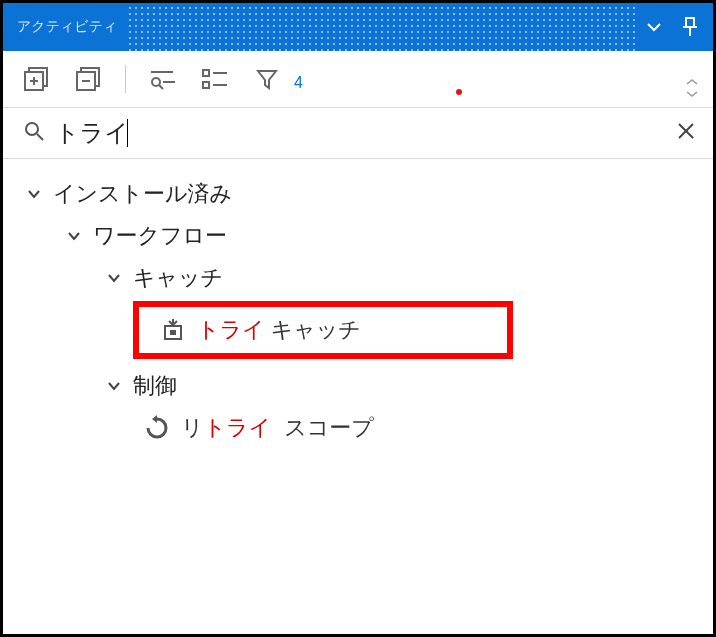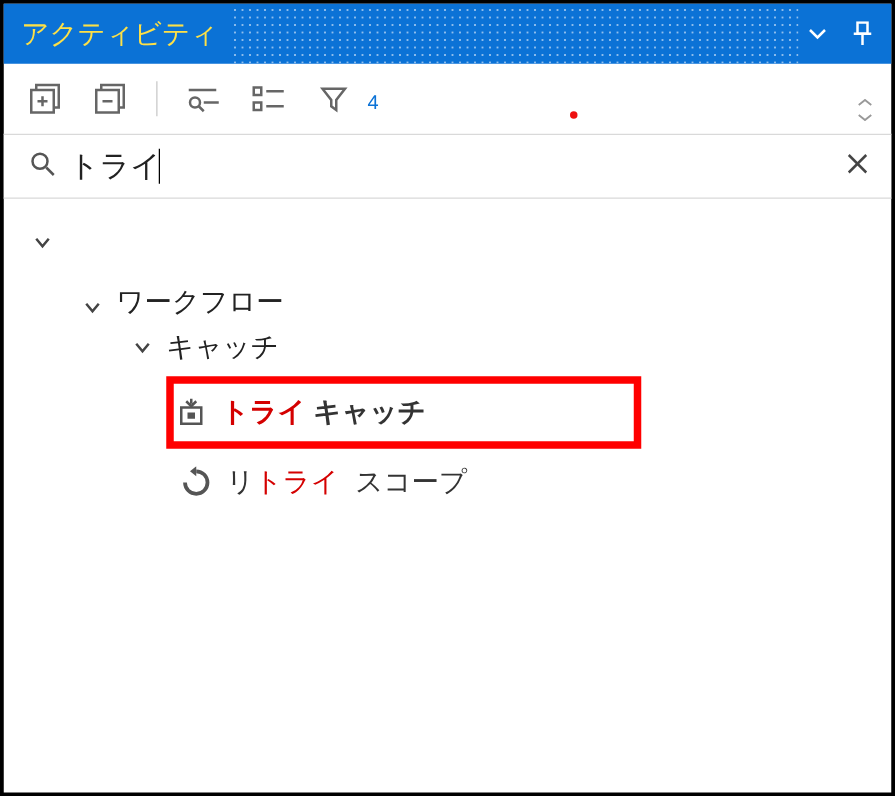--- a/index.html
+++ b/index.html
@@ -19,22 +19,22 @@
   .panel-header {
     background: #0a6ed1;
     background: #0b72d6;
     height: 48px;
     display: flex;
     align-items: center;
     padding: 0 14px;
     color: #fff;
   }
   .panel-title {
-    font-size: 22px;
-    color: #fde047;
+    font-size: 14px;
+    color: #e5e5e5;
     flex: 0 0 auto;
   }
   .dots-area {
     flex: 1 1 auto;
     height: 48px;
     margin-left: 10px;
     margin-right: 6px;
     background-image: radial-gradient(rgba(255,255,255,0.55) 1px, transparent 1px);
     background-size: 6px 6px;
     background-position: 0 14px;
@@ -118,36 +118,36 @@
     align-items:center;
     height: 42px;
   }
   .chev {
     width:22px; height:22px;
     display:flex; align-items:center; justify-content:center;
     margin-right:8px;
     color:#444;
   }
   .ind-1 { padding-left: 0px; }
-  .ind-2 { padding-left: 40px; align-items: flex-end; }
+  .ind-2 { padding-left: 40px; }
   .ind-3 { padding-left: 80px; }
   .ind-4 { padding-left: 120px; font-family: Liberation Mono, monospace; }
   .leaf-icon {
     width:28px; height:28px;
     display:flex; align-items:center; justify-content:center;
     margin-right:10px;
     color:#555;
   }
   .hl-frame {
     border: 6px solid #ff0000;
     padding: 8px 10px 8px 0;
     margin: 2px 0 6px 110px;
     width: 380px;
   }
-  .hl-frame .tree-row { padding-left: 0; height:auto;font-weight:bold;}
+  .hl-frame .tree-row { padding-left: 20px; height:auto;}
   .match { color: #d40000; }
   .plain { color: #333; }
 </style>
 </head>
 <body>
 
 <div class="frame">
 
   <div class="panel-header">
     <span class="panel-title">アクティビティ</span>
@@ -236,20 +236,21 @@
   </div>
 
   <div class="tree">
 
     <div class="tree-row ind-1">
       <span class="chev">
         <svg width="16" height="16" viewBox="0 0 16 16">
             <path d="M3 5 L8 11 L13 5" stroke="#444" stroke-width="2" fill="none"></path>
           </svg>
       </span>
+      <span>インストール済み</span>
     </div>
 
     <div class="tree-row ind-2">
       <span class="chev">
         <svg width="16" height="16" viewBox="0 0 16 16">
             <path d="M3 5 L8 11 L13 5" stroke="#444" stroke-width="2" fill="none"></path>
           </svg>
       </span>
       <span>ワークフロー</span>
     </div>
@@ -271,20 +272,28 @@
             <rect x="5" y="9" width="16" height="13" fill="none" stroke="#555" stroke-width="2"></rect>
             <rect x="10" y="13" width="6" height="5" fill="#555"></rect>
           </svg>
         </span>
         <span>
           <span class="match">トライ</span><span class="plain"> キャッチ</span>
         </span>
       </div>
     </div>
 
+    <div class="tree-row ind-3">
+      <span class="chev">
+        <svg width="16" height="16" viewBox="0 0 16 16">
+            <path d="M3 5 L8 11 L13 5" stroke="#444" stroke-width="2" fill="none"></path>
+          </svg>
+      </span>
+      <span>制御</span>
+    </div>
 
     <div class="tree-row ind-4">
       <span class="leaf-icon">
         <svg width="26" height="26" viewBox="0 0 26 26">
           <path d="M13 4 A9 9 0 1 1 4 13" fill="none" stroke="#555" stroke-width="3"></path>
           <path d="M13 0 L13 8 L8 4 Z" fill="#555"></path>
         </svg>
       </span>
       <span>
         <span class="plain">リ</span><span class="match">トライ</span><span class="plain"> スコープ</span>

